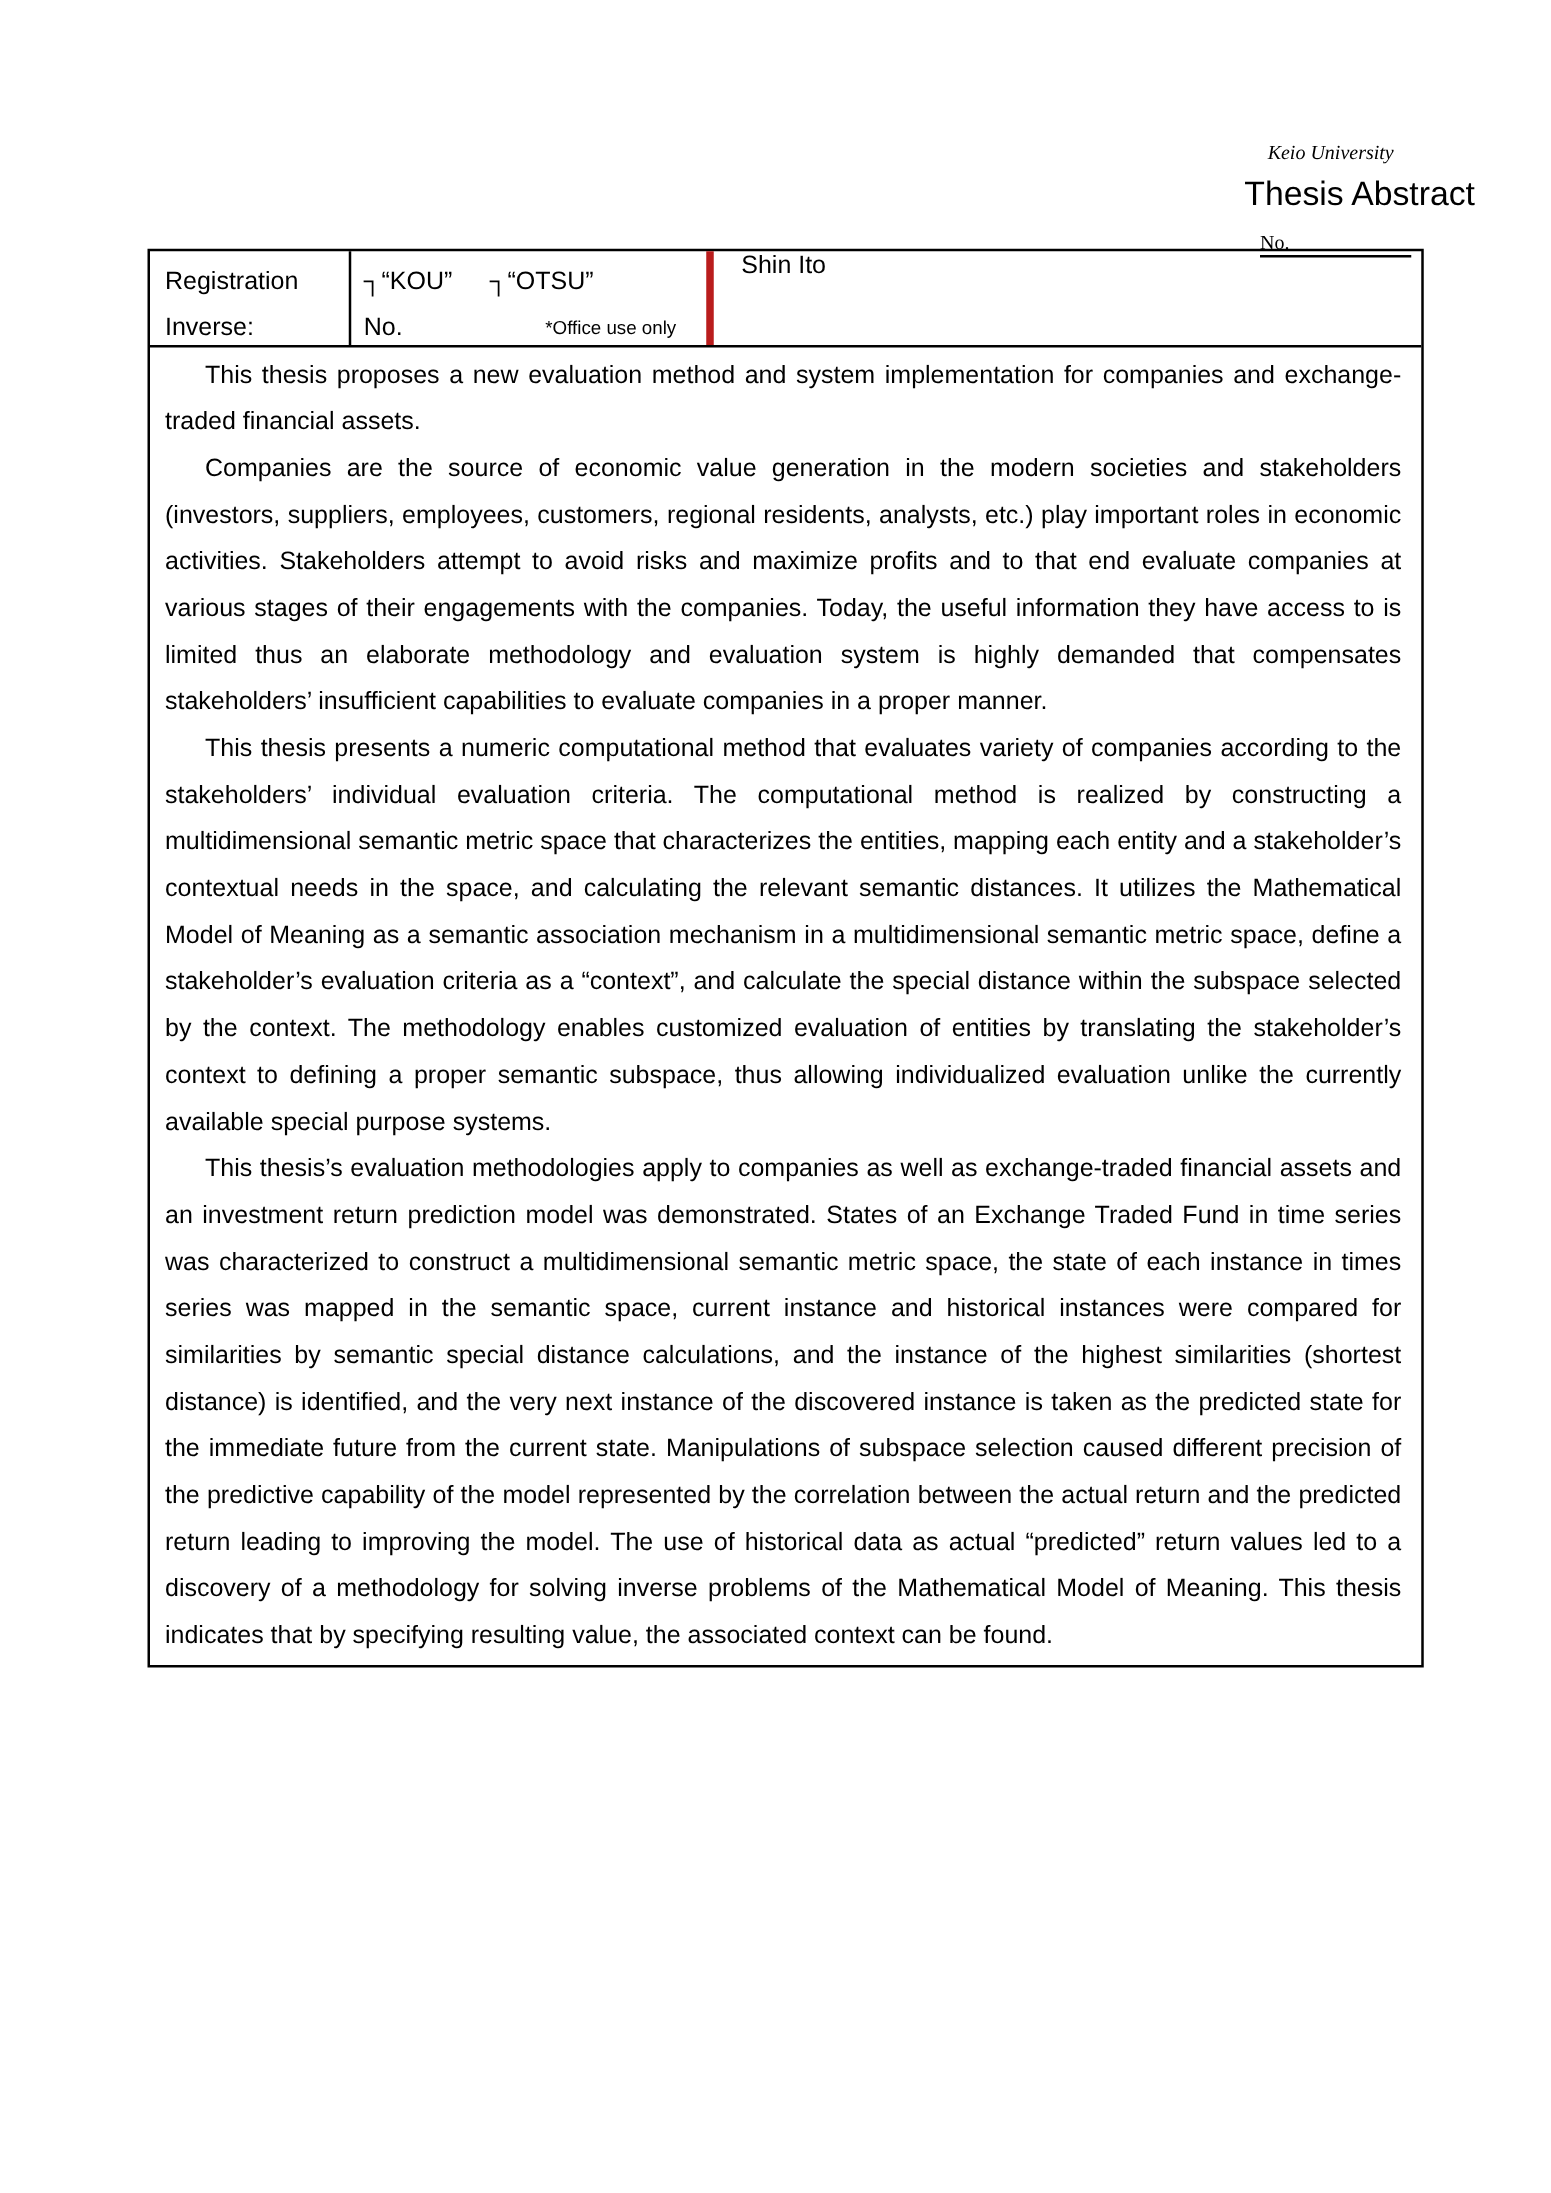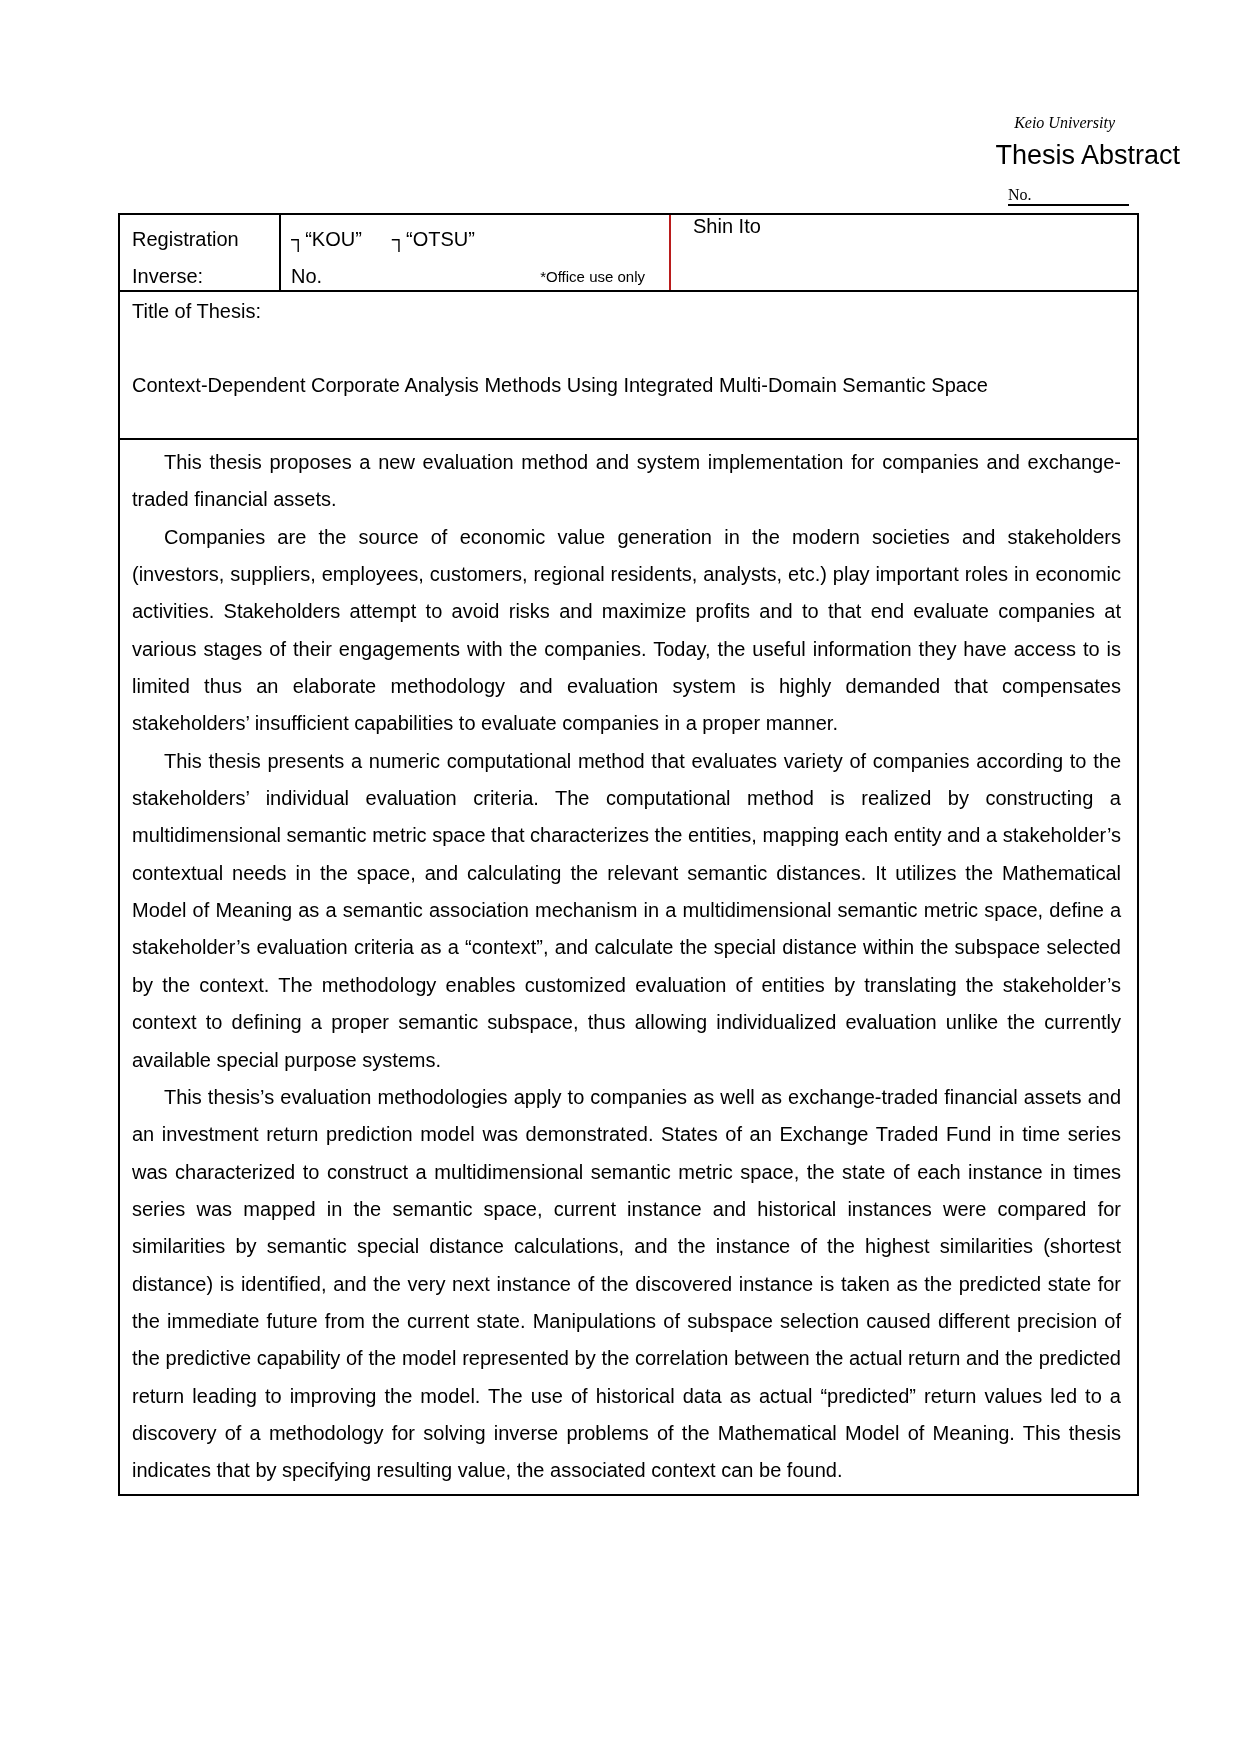--- a/index.html
+++ b/index.html
@@ -36,21 +36,21 @@
       top: 186px;
       left: 1008px;
       width: 121px;
       font-family: "Liberation Serif", serif;
       font-size: 16px;
       border-bottom: 2px solid #000;
       line-height: 18px;
     }
     .sheet {
       position: absolute;
-      top: 213px;
+      top: 199px;
       left: 118px;
       width: 1017px;
       border: 2px solid #000;
       box-sizing: content-box;
     }
     .reg-row {
       display: flex;
       height: 75px;
       border-bottom: 2px solid #000;
     }
@@ -58,22 +58,22 @@
       box-sizing: border-box;
       font-size: 20px;
     }
     .reg-label {
       width: 161px;
       border-right: 2px solid #000;
       padding: 6px 0 0 12px;
       line-height: 37px;
     }
     .reg-value {
-      width: 390px;
-      border-right: 2px solid #b91c1c;
+      width: 290px;
+      border-right: 6px solid #b91c1c;
       padding: 6px 0 0 10px;
       line-height: 37px;
       position: relative;
     }
     .reg-value .checks span { margin-right: 30px; }
     .reg-value .office {
       position: absolute;
       right: 24px;
       bottom: 4px;
       font-size: 15px;
@@ -133,24 +133,20 @@
         <span>┐“KOU”</span><span>┐“OTSU”</span>
       </div>
       <div>No.</div>
       <div class="office">*Office use only</div>
     </div>
     <div class="cell name-value">
       <span>Shin Ito</span>
     </div>
   </div>
 
-  <div class="title-row">
-    <div class="label">Title of Thesis:</div>
-    <div class="value">Context-Dependent Corporate Analysis Methods Using Integrated Multi-Domain Semantic Space</div>
-  </div>
 
   <div class="abstract">
     <p>This thesis proposes a new evaluation method and system implementation for companies and exchange-traded financial assets.</p>
     <p>Companies are the source of economic value generation in the modern societies and stakeholders (investors, suppliers, employees, customers, regional residents, analysts, etc.) play important roles in economic activities. Stakeholders attempt to avoid risks and maximize profits and to that end evaluate companies at various stages of their engagements with the companies. Today, the useful information they have access to is limited thus an elaborate methodology and evaluation system is highly demanded that compensates stakeholders’ insufficient capabilities to evaluate companies in a proper manner.</p>
     <p>This thesis presents a numeric computational method that evaluates variety of companies according to the stakeholders’ individual evaluation criteria. The computational method is realized by constructing a multidimensional semantic metric space that characterizes the entities, mapping each entity and a stakeholder’s contextual needs in the space, and calculating the relevant semantic distances. It utilizes the Mathematical Model of Meaning as a semantic association mechanism in a multidimensional semantic metric space, define a stakeholder’s evaluation criteria as a “context”, and calculate the special distance within the subspace selected by the context. The methodology enables customized evaluation of entities by translating the stakeholder’s context to defining a proper semantic subspace, thus allowing individualized evaluation unlike the currently available special purpose systems.</p>
     <p>This thesis’s evaluation methodologies apply to companies as well as exchange-traded financial assets and an investment return prediction model was demonstrated. States of an Exchange Traded Fund in time series was characterized to construct a multidimensional semantic metric space, the state of each instance in times series was mapped in the semantic space, current instance and historical instances were compared for similarities by semantic special distance calculations, and the instance of the highest similarities (shortest distance) is identified, and the very next instance of the discovered instance is taken as the predicted state for the immediate future from the current state. Manipulations of subspace selection caused different precision of the predictive capability of the model represented by the correlation between the actual return and the predicted return leading to improving the model. The use of historical data as actual “predicted” return values led to a discovery of a methodology for solving inverse problems of the Mathematical Model of Meaning. This thesis indicates that by specifying resulting value, the associated context can be found.</p>
   </div>
 </div>
 
 </body></html>

